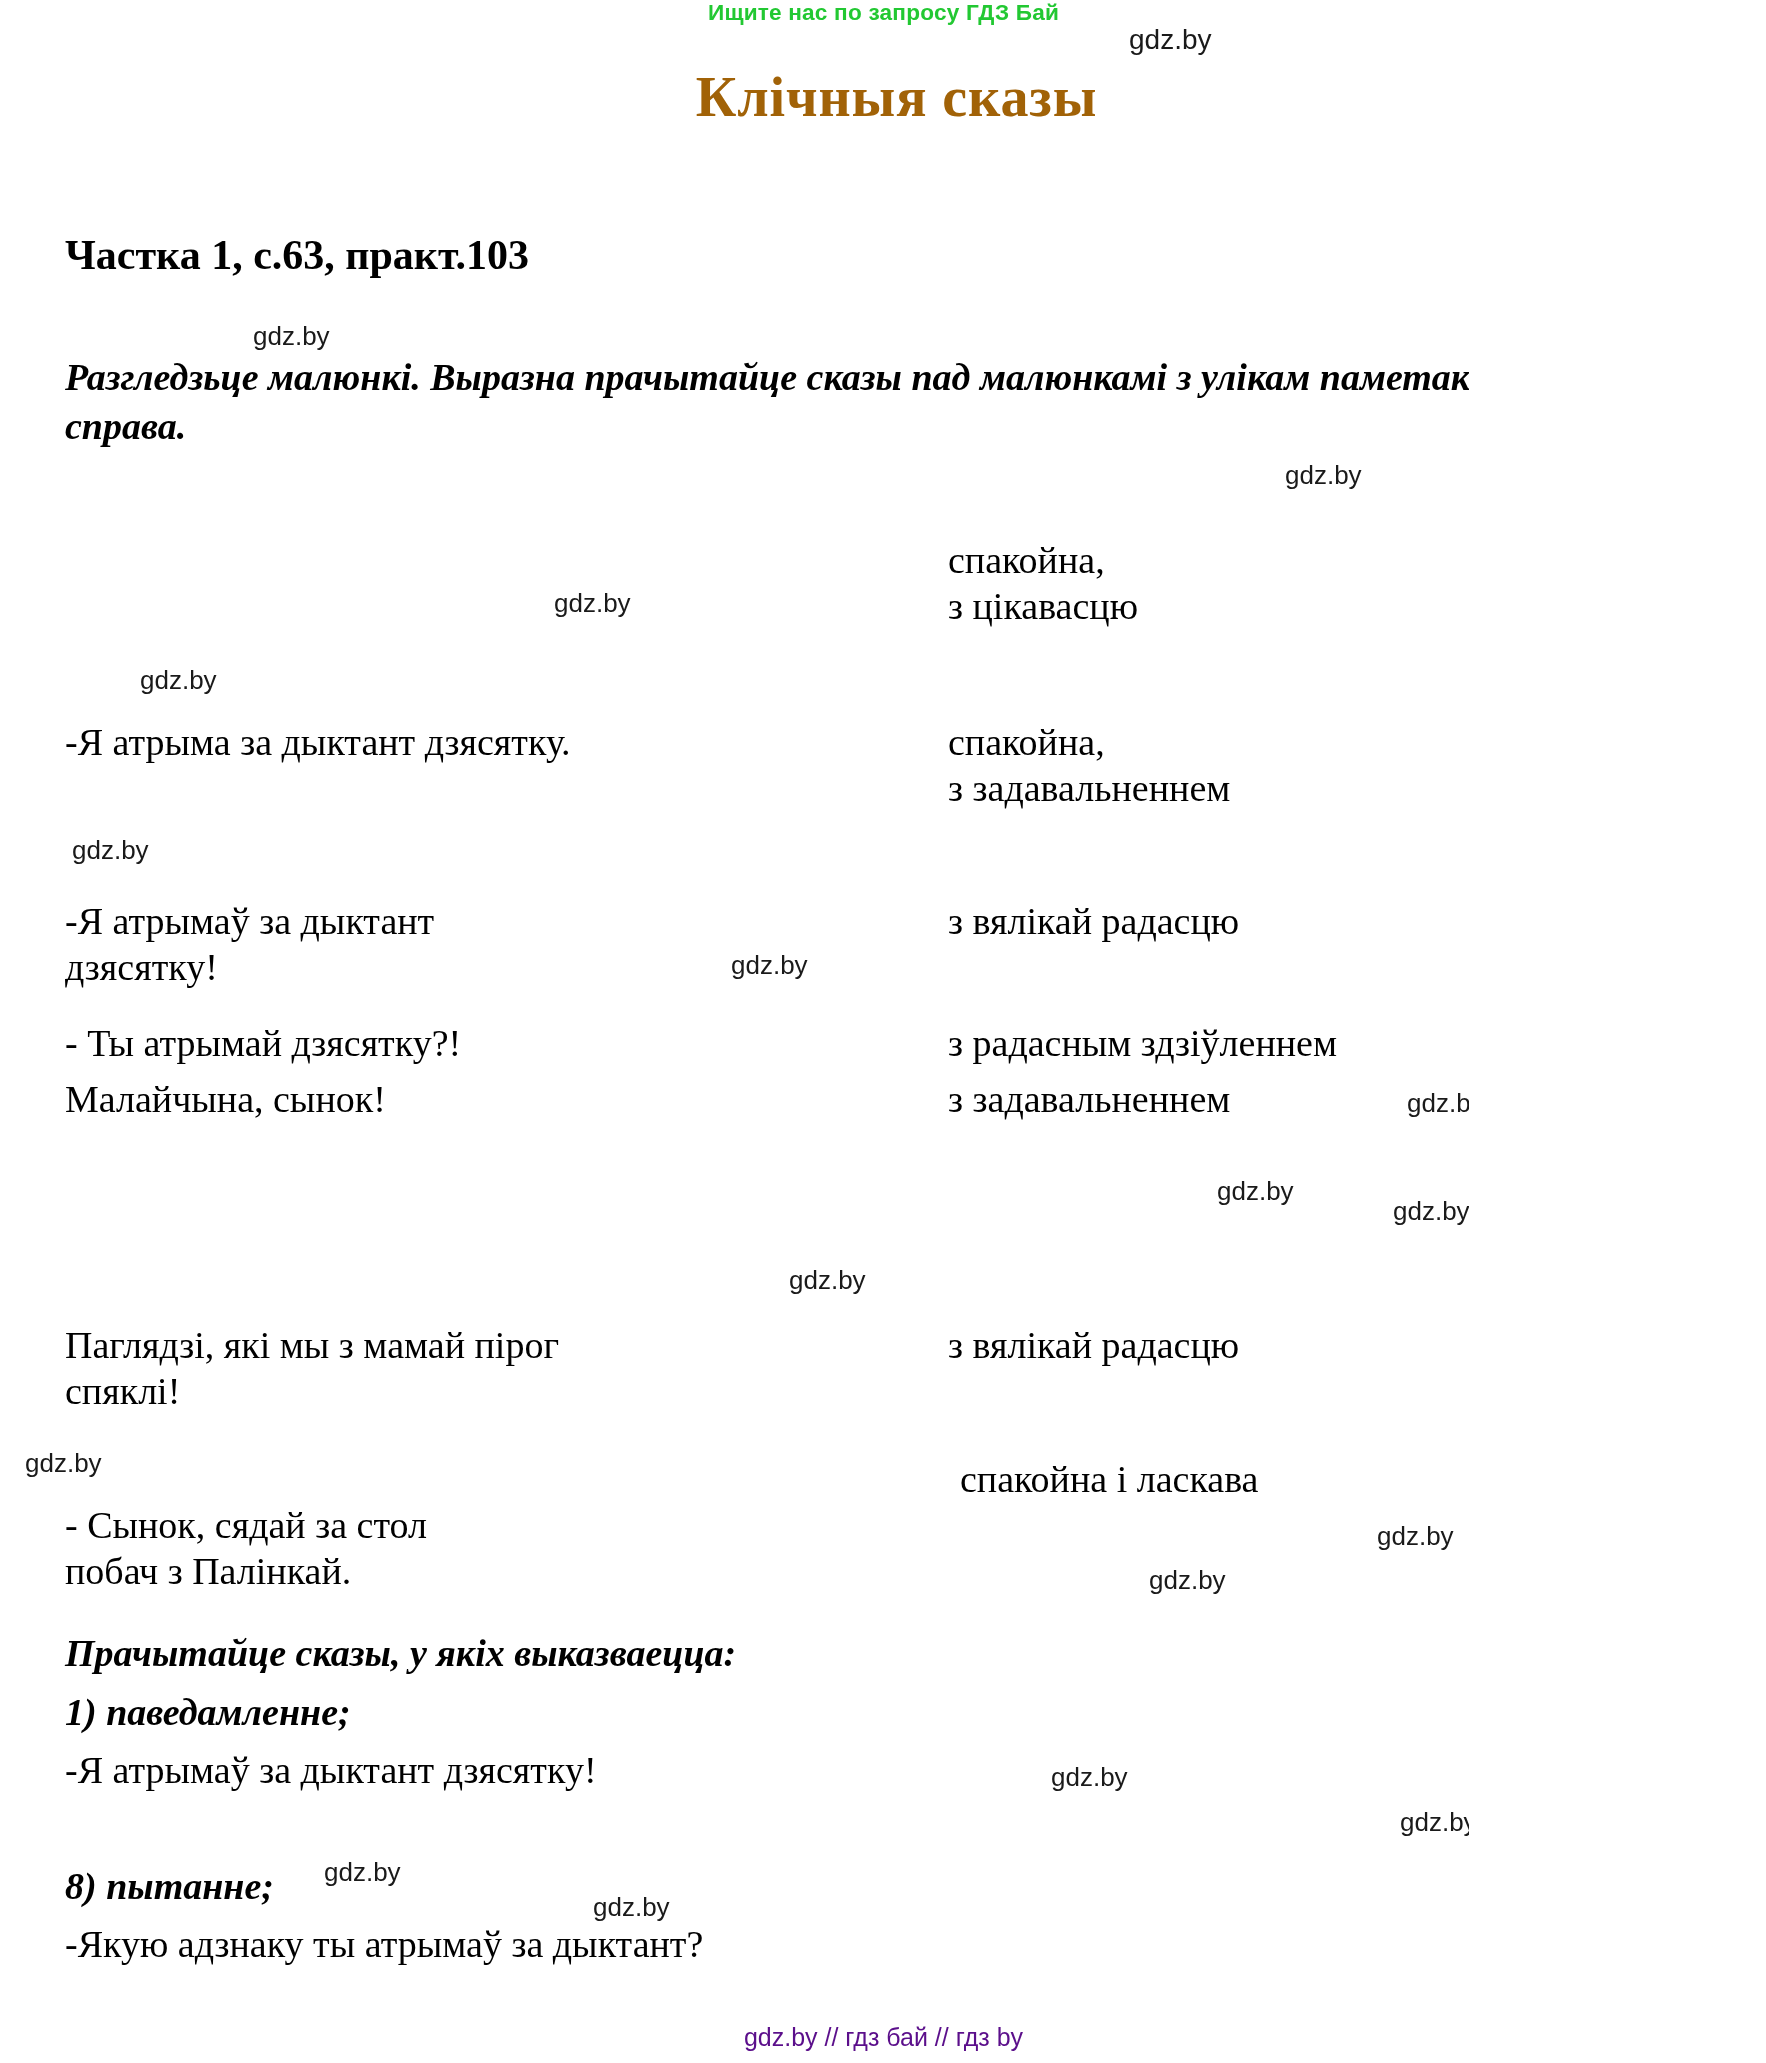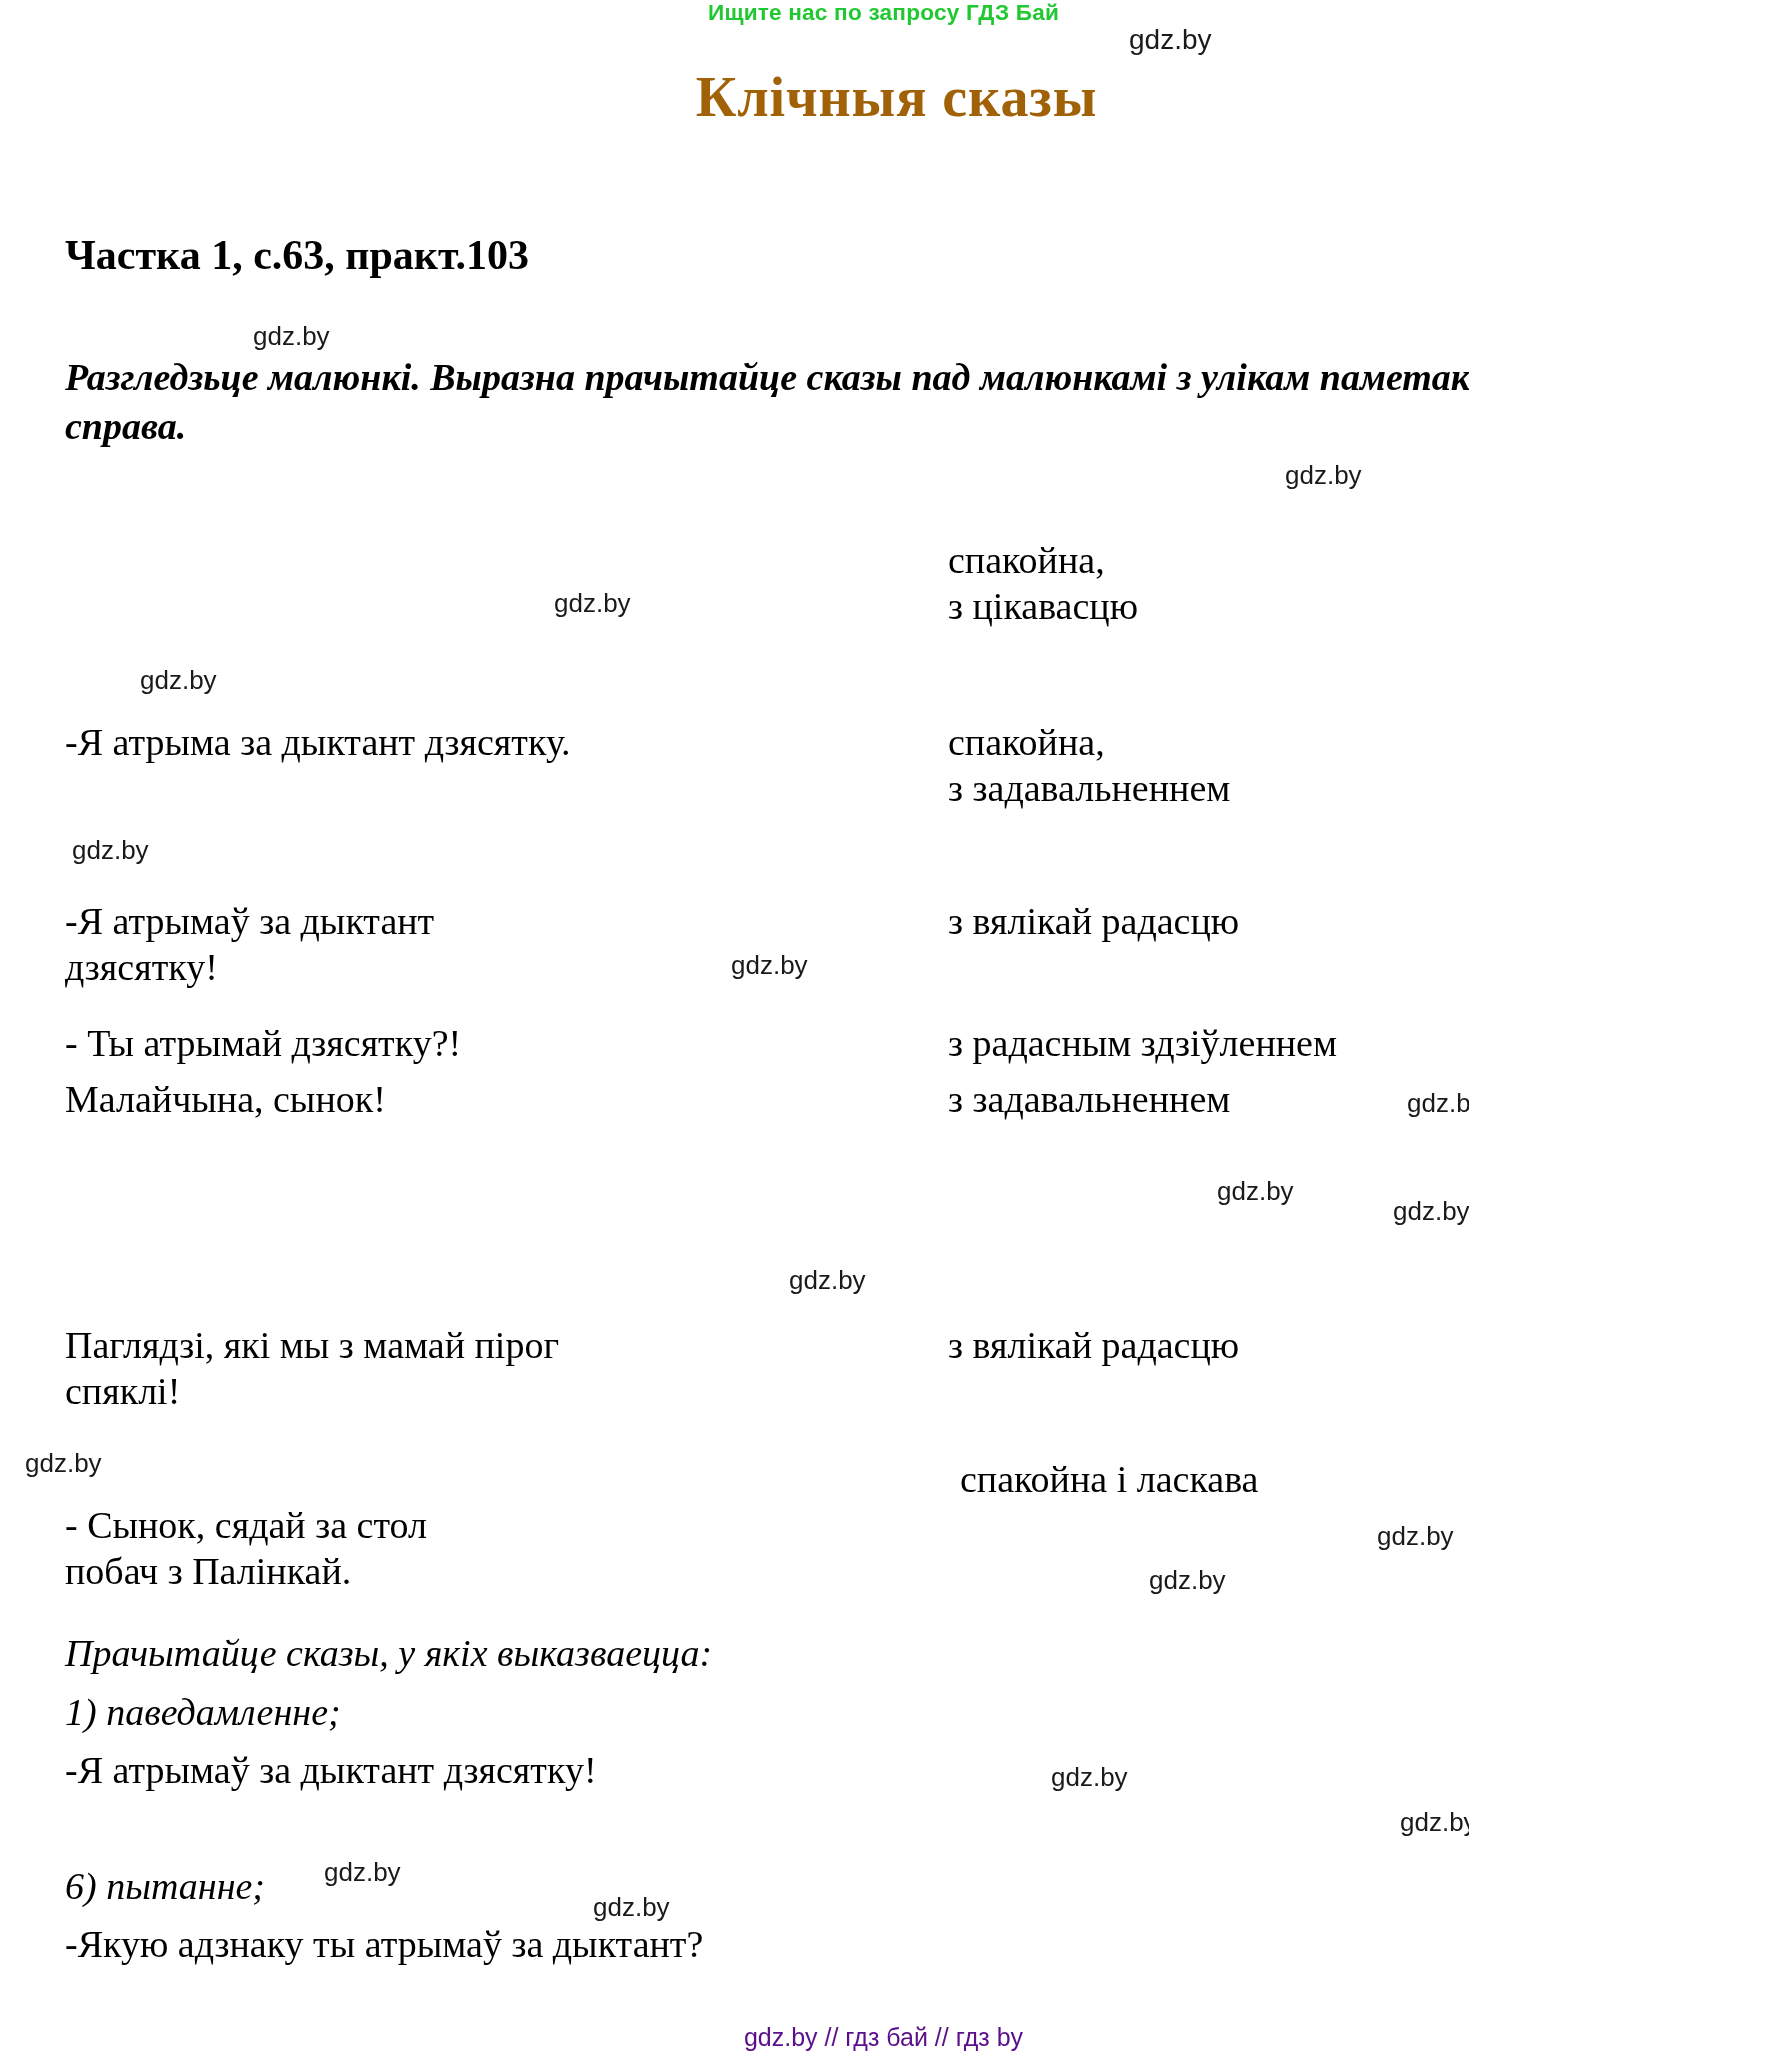--- a/index.html
+++ b/index.html
@@ -90,21 +90,21 @@
     left: 948px;
     width: 742px;
   }
 
   
   .q-head {
     position: absolute;
     left: 65px;
     font-size: 38px;
     font-style: italic;
-    font-weight: normal;
+    font-weight: bold;
     white-space: nowrap;
   }
   .plain-line {
     position: absolute;
     left: 65px;
     font-size: 38px;
     white-space: nowrap;
   }
 
   
@@ -193,21 +193,21 @@
   <div class="dlg dlg-right" style="top:1456px;margin-left:12px;">
     <div>спакойна і ласкава</div>
   </div>
 
   <div class="q-head" style="top:1631px;">Прачытайце сказы, у якіх выказваецца:</div>
 
   <div class="q-head" style="top:1690px;">1) паведамленне;</div>
 
   <div class="plain-line" style="top:1748px;text-align:right;">-Я атрымаў за дыктант дзясятку!</div>
 
-  <div class="q-head" style="top:1864px;">6) пытанне;</div>
+  <div class="q-head" style="top:1864px;">8) пытанне;</div>
 
   <div class="plain-line" style="top:1922px;">-Якую адзнаку ты атрымаў за дыктант?</div>
 
   <div class="footer">gdz.by  //  гдз бай  //  гдз by</div>
 
   <div id="watermark-layer">
       <span class="wm" style="left: 1129px; top: 23.5px; font-size: 28px;">gdz.by</span>
       <span class="wm" style="left: 1645px; top: 256px; font-size: 26px;">gdz.by</span>
       <span class="wm" style="left: 253px; top: 321px; font-size: 26px;">gdz.by</span>
       <span class="wm" style="left: 1285px; top: 460px; font-size: 26px;">gdz.by</span>

